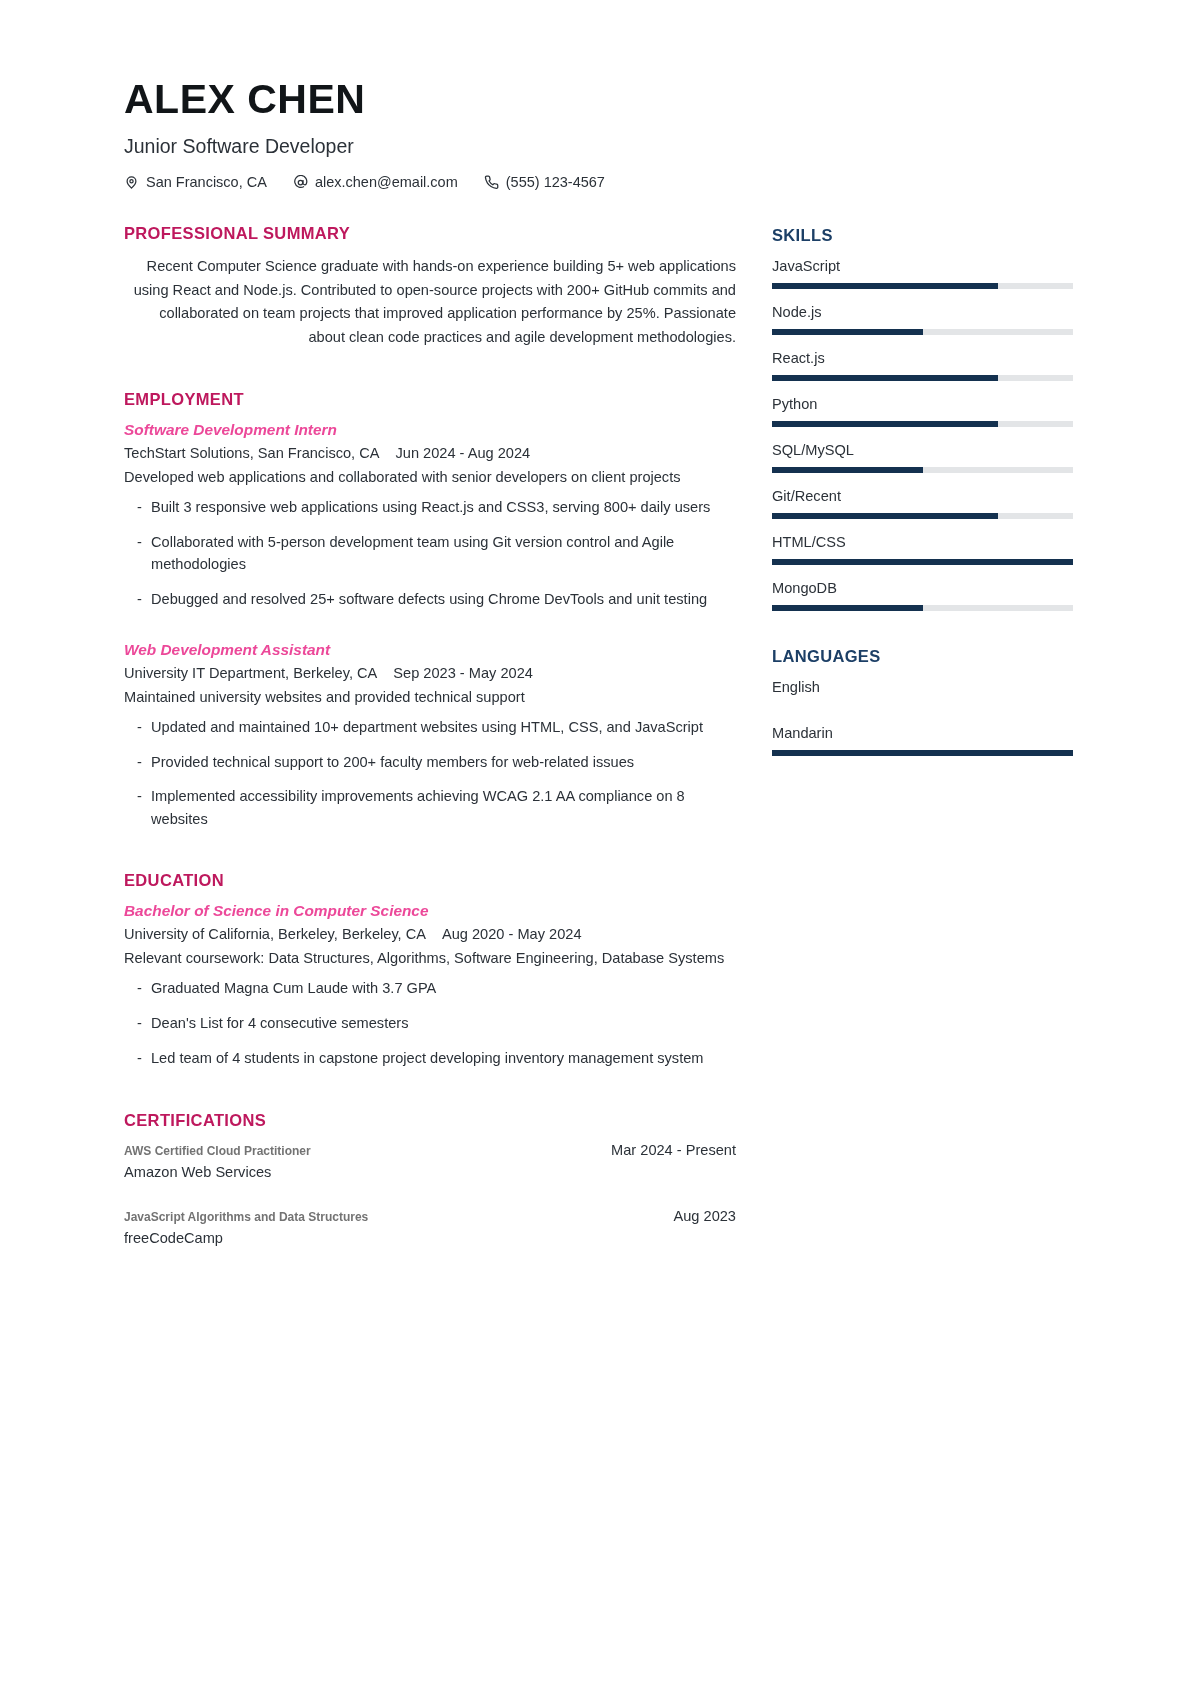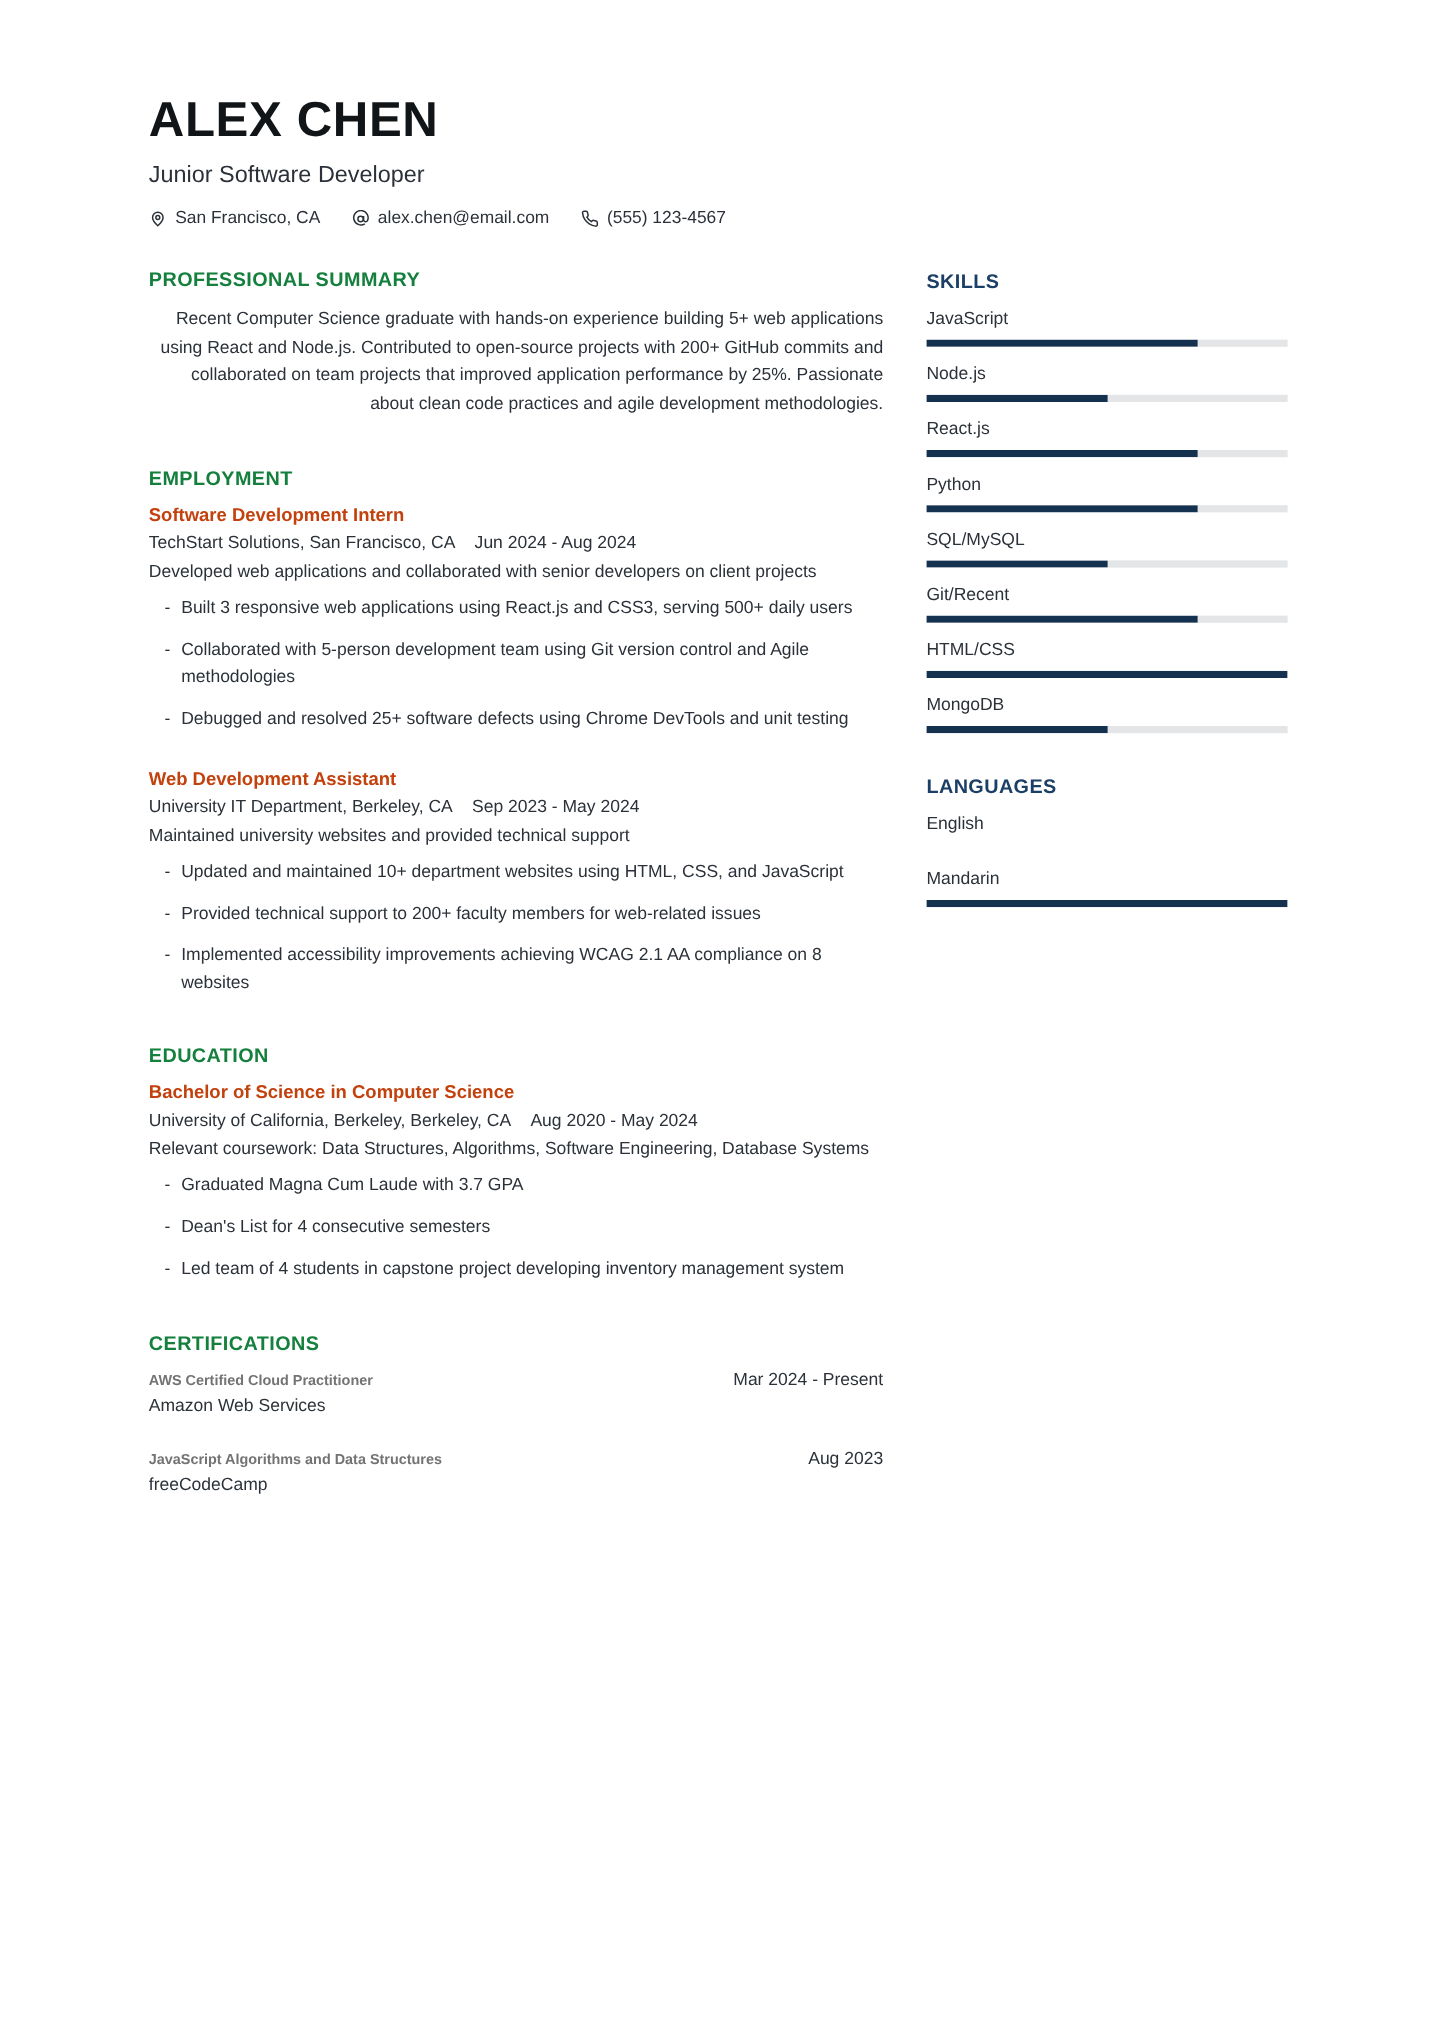--- a/index.html
+++ b/index.html
@@ -50,41 +50,42 @@
     gap: 36px;
   }
   .col-main { width: 612px; flex: none; }
   .col-side { width: 302px; flex: none; padding-top: 2px; }
 
   
   .sec-head {
     font-size: 16.5px;
     font-weight: bold;
     letter-spacing: 0.35px;
-    color: #15803d;
+    color: #be185d;
     margin-bottom: 12px;
   }
   .sec { margin-bottom: 40px; }
   .sec:last-child { margin-bottom: 0; }
 
   .summary {
     font-size: 14.6px;
     line-height: 1.62;
     color: #2b3138;
     text-align: right;
   }
 
   
   .entry { margin-bottom: 26px; }
   .entry:last-child { margin-bottom: 0; }
   .entry-title {
     font-size: 15.4px;
     font-weight: bold;
-    color: #c2410c;
+    color: #ec4899;
     margin-bottom: 6px;
+    font-style: italic;
   }
   .entry-meta {
     display: flex;
     justify-content: flex-start;
     align-items: baseline;
     gap: 16px;
     font-size: 14.6px;
     color: #2b3138;
     margin-bottom: 5px;
   }
@@ -217,21 +218,21 @@
         <div class="sec-head">EMPLOYMENT</div>
 
         <div class="entry">
           <div class="entry-title">Software Development Intern</div>
           <div class="entry-meta">
             <span class="entry-org">TechStart Solutions, San Francisco, CA</span>
             <span class="entry-date">Jun 2024 - Aug 2024</span>
           </div>
           <div class="entry-desc">Developed web applications and collaborated with senior developers on client projects</div>
           <ul class="bullets">
-            <li>Built 3 responsive web applications using React.js and CSS3, serving 500+ daily users</li>
+            <li>Built 3 responsive web applications using React.js and CSS3, serving 800+ daily users</li>
             <li>Collaborated with 5-person development team using Git version control and Agile methodologies</li>
             <li>Debugged and resolved 25+ software defects using Chrome DevTools and unit testing</li>
           </ul>
         </div>
 
         <div class="entry" style="margin-top:30px;">
           <div class="entry-title">Web Development Assistant</div>
           <div class="entry-meta">
             <span class="entry-org">University IT Department, Berkeley, CA</span>
             <span class="entry-date">Sep 2023 - May 2024</span>

